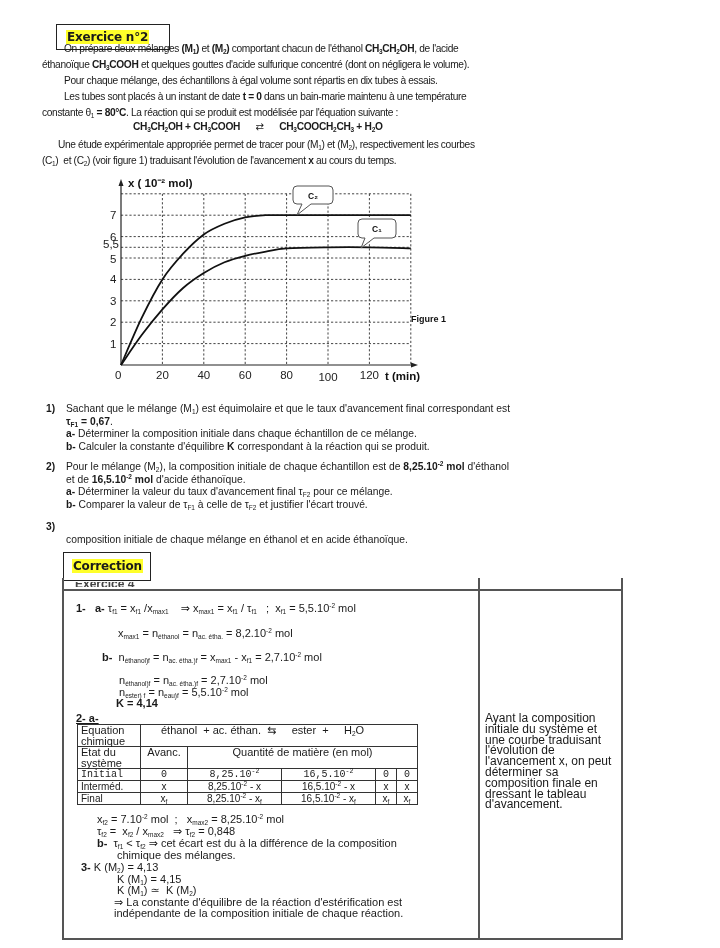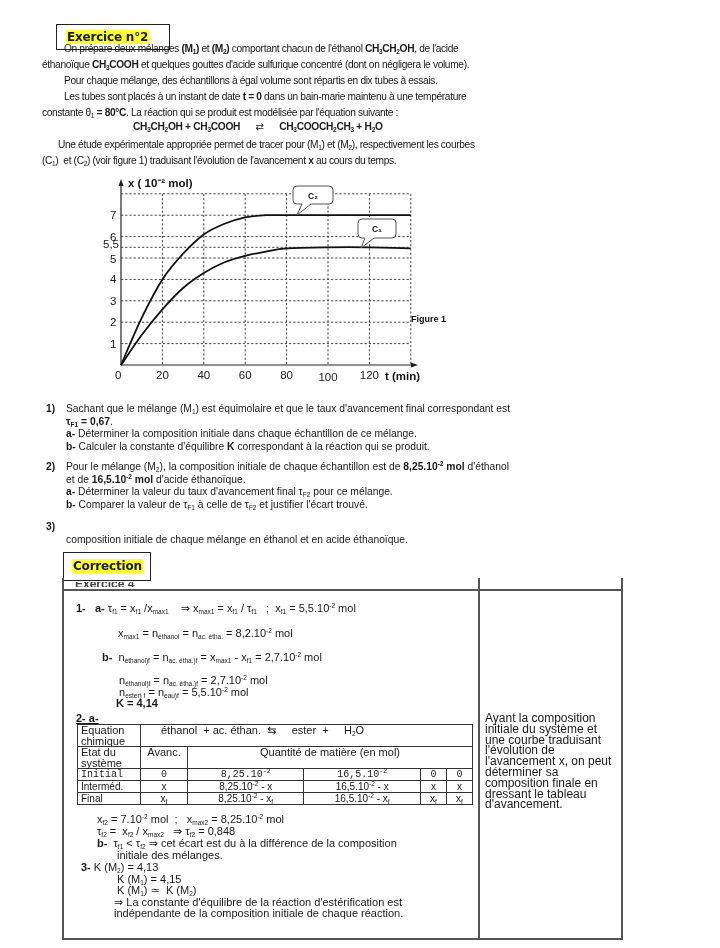--- a/index.html
+++ b/index.html
@@ -165,21 +165,21 @@
   <b>b-</b>&nbsp; n<sub>éthanol)f</sub> = n<sub>ac. étha.)f</sub> = x<sub>max1</sub> - x<sub>f1</sub> = 2,7.10<sup>-2</sup> mol<br>
   <br>
   <span style="padding-left:17px;">n<sub>éthanol)f</sub> = n<sub>ac. étha.)f</sub> = 2,7.10<sup>-2</sup> mol</span><br>
   <span style="padding-left:17px;">n<sub>ester) f</sub> = n<sub>eau)f</sub> = 5,5.10<sup>-2</sup> mol</span><br>
   <b style="padding-left:14px;">K = 4,14</b>
 </div>
 <div class="abs corr" style="left:76px;top:712px;text-decoration:underline;">
   <b>2-  a-</b>
 </div>
 
-<table class="adv" style="left:77px;top:724px;width:396px;">
+<table class="adv" style="left:77px;top:724px;width:341px;">
   <tbody>
       <tr>
     <td style="width:56px;line-height:10.5px;">Equation chimique</td>
     <td colspan="5" style="vertical-align:top;padding-left:20px;">
       <span>éthanol</span>&nbsp;
       <span>+ ac. éthan.</span>&nbsp;
       <span>⇆</span>&nbsp;&nbsp;&nbsp;&nbsp;
       <span>ester</span>&nbsp;
       <span>+</span>&nbsp;&nbsp;&nbsp;&nbsp;
       <span>H<sub>2</sub>O</span>
@@ -216,21 +216,21 @@
   </tr>
 </tbody>
   </table>
 
 <div class="abs corr" style="left:97px;top:814px;line-height:11.5px;">
   x<sub>f2</sub> = 7.10<sup>-2</sup> mol &nbsp;; &nbsp;&nbsp;x<sub>max2</sub> = 8,25.10<sup>-2</sup> mol<br>
   τ<sub>f2</sub> = &nbsp;x<sub>f2</sub> / x<sub>max2</sub> &nbsp;&nbsp;⇒ τ<sub>f2</sub> = 0,848
 </div>
 <div class="abs corr" style="left:97px;top:838px;line-height:11.5px;">
   <b>b-</b>&nbsp; τ<sub>f1</sub> &lt; τ<sub>f2</sub> ⇒ cet écart est du à la différence de la composition<br>
-  <span style="padding-left:20px;">initiale des mélanges.</span>
+  <span style="padding-left:20px;">chimique des mélanges.</span>
 </div>
 <div class="abs corr" style="left:81px;top:862px;line-height:11.5px;">
   <b>3-</b> K (M<sub>2</sub>) = 4,13<br>
   <span style="padding-left:36px;">K (M<sub>1</sub>) = 4,15</span><br>
   <span style="padding-left:36px;">K (M<sub>1</sub>) ≃ &nbsp;K (M<sub>2</sub>)</span><br>
   <span style="padding-left:33px;">⇒ La constante d'équilibre de la réaction d'estérification est</span><br>
   <span style="padding-left:33px;">indépendante de la composition initiale de chaque réaction.</span>
 </div>
 
 <div class="abs side" id="sidenote" style="left:485px;top:713px;width:132px;">

